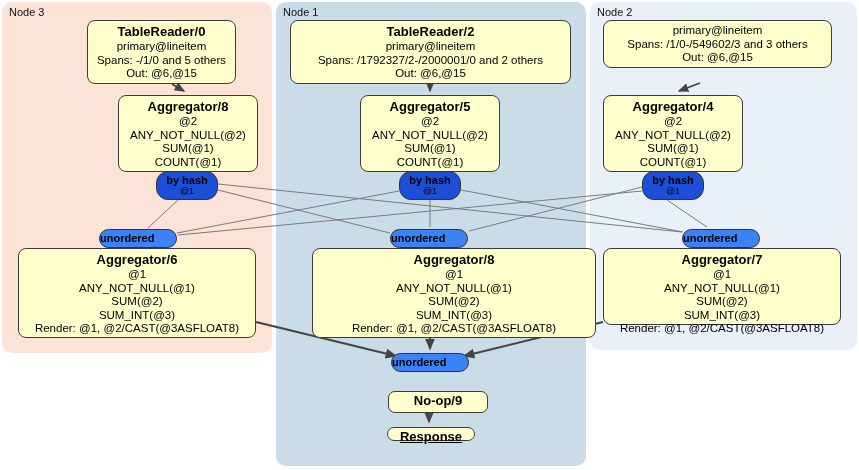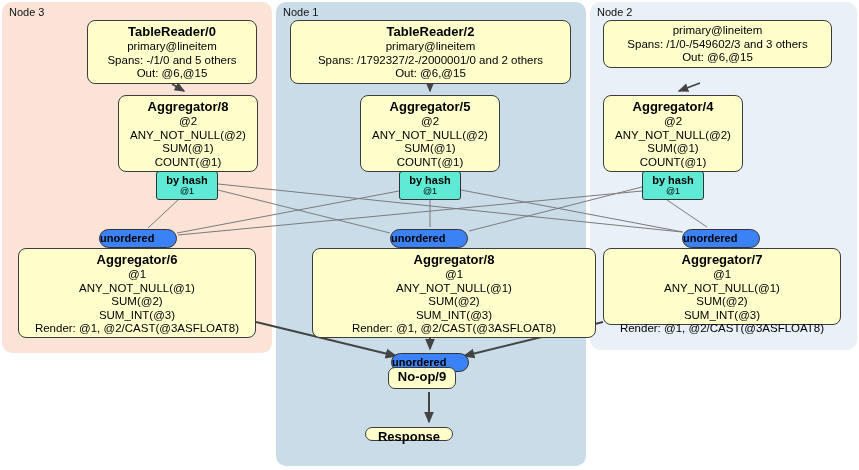--- a/index.html
+++ b/index.html
@@ -16,22 +16,22 @@
   svg#wires{position:absolute;left:0;top:0;z-index:2;}
 
   .pbox{
     position:absolute;z-index:3;background:#ffffcc;border:1.5px solid #3c3c3c;
     border-radius:8px;text-align:center;box-sizing:border-box;padding:3px 4px 2px 4px;
   }
   .pbox .title{font-weight:bold;font-size:13px;line-height:16px;white-space:nowrap;}
   .pbox .line{font-size:11.5px;line-height:13.5px;white-space:nowrap;}
 
   .router{
-    position:absolute;z-index:4;background:#5eead4;border:1.5px solid #333;
-    border-radius:3px;text-align:center;box-sizing:border-box;padding-top:2px;
+    position:absolute;z-index:4;background:#1d4ed8;border:1.5px solid #333;
+    border-radius:12px;text-align:center;box-sizing:border-box;padding-top:2px;
   }
   .router .rlabel{font-weight:bold;font-size:11px;line-height:12px;}
   .router .rdetail{font-size:9px;line-height:11px;}
 
   .sync{
     position:absolute;z-index:4;background:#3b82f6;border:1.5px solid #333;
     border-radius:10px;text-align:left;box-sizing:border-box;
     font-weight:bold;font-size:11px;line-height:16px;
   }
 
@@ -82,21 +82,21 @@
     </g>
 
     <g stroke="#444" stroke-width="2" fill="none">
       <path d="M256,322 L396,356" marker-end="url(#ah)"></path>
       <path d="M430,338 L430,349" marker-end="url(#ah)"></path>
       <path d="M603,322 L464,356" marker-end="url(#ah)"></path>
       <path d="M429,392 L429,422" marker-end="url(#ah)"></path>
     </g>
   </svg>
 
-  <div class="pbox" style="left:87px;top:20px;width:170px;">
+  <div class="pbox" style="left:87px;top:20px;width:149px;">
     <div class="title">TableReader/0</div>
     <div class="line">primary@lineitem</div>
     <div class="line">Spans: -/1/0 and 5 others</div>
     <div class="line">Out: @6,@15</div>
   </div>
   <div class="pbox" style="left:290px;top:20px;width:281px;">
     <div class="title">TableReader/2</div>
     <div class="line">primary@lineitem</div>
     <div class="line">Spans: /1792327/2-/2000001/0 and 2 others</div>
     <div class="line">Out: @6,@15</div>
@@ -165,16 +165,16 @@
   <div class="pbox" style="left:603px;top:248px;width:238px;height:77px;">
     <div class="title">Aggregator/7</div>
     <div class="line">@1</div>
     <div class="line">ANY_NOT_NULL(@1)</div>
     <div class="line">SUM(@2)</div>
     <div class="line">SUM_INT(@3)</div>
     <div class="line">Render: @1, @2/CAST(@3ASFLOAT8)</div>
   </div>
 
   <div class="sync" style="left:391px;top:353px;width:78px;height:19px;">unordered</div>
-  <div class="termbox" style="left:388px;top:367px;width:68px;height:22px;">No-op/9</div>
-  <div class="termbox" style="left:365px;top:427px;width:88px;height:14px;">Response</div>
+  <div class="termbox" style="left:388px;top:391px;width:100px;height:22px;">No-op/9</div>
+  <div class="termbox" style="left:387px;top:427px;width:88px;height:14px;text-decoration:underline;">Response</div>
 
 </div>
 
 </body></html>

